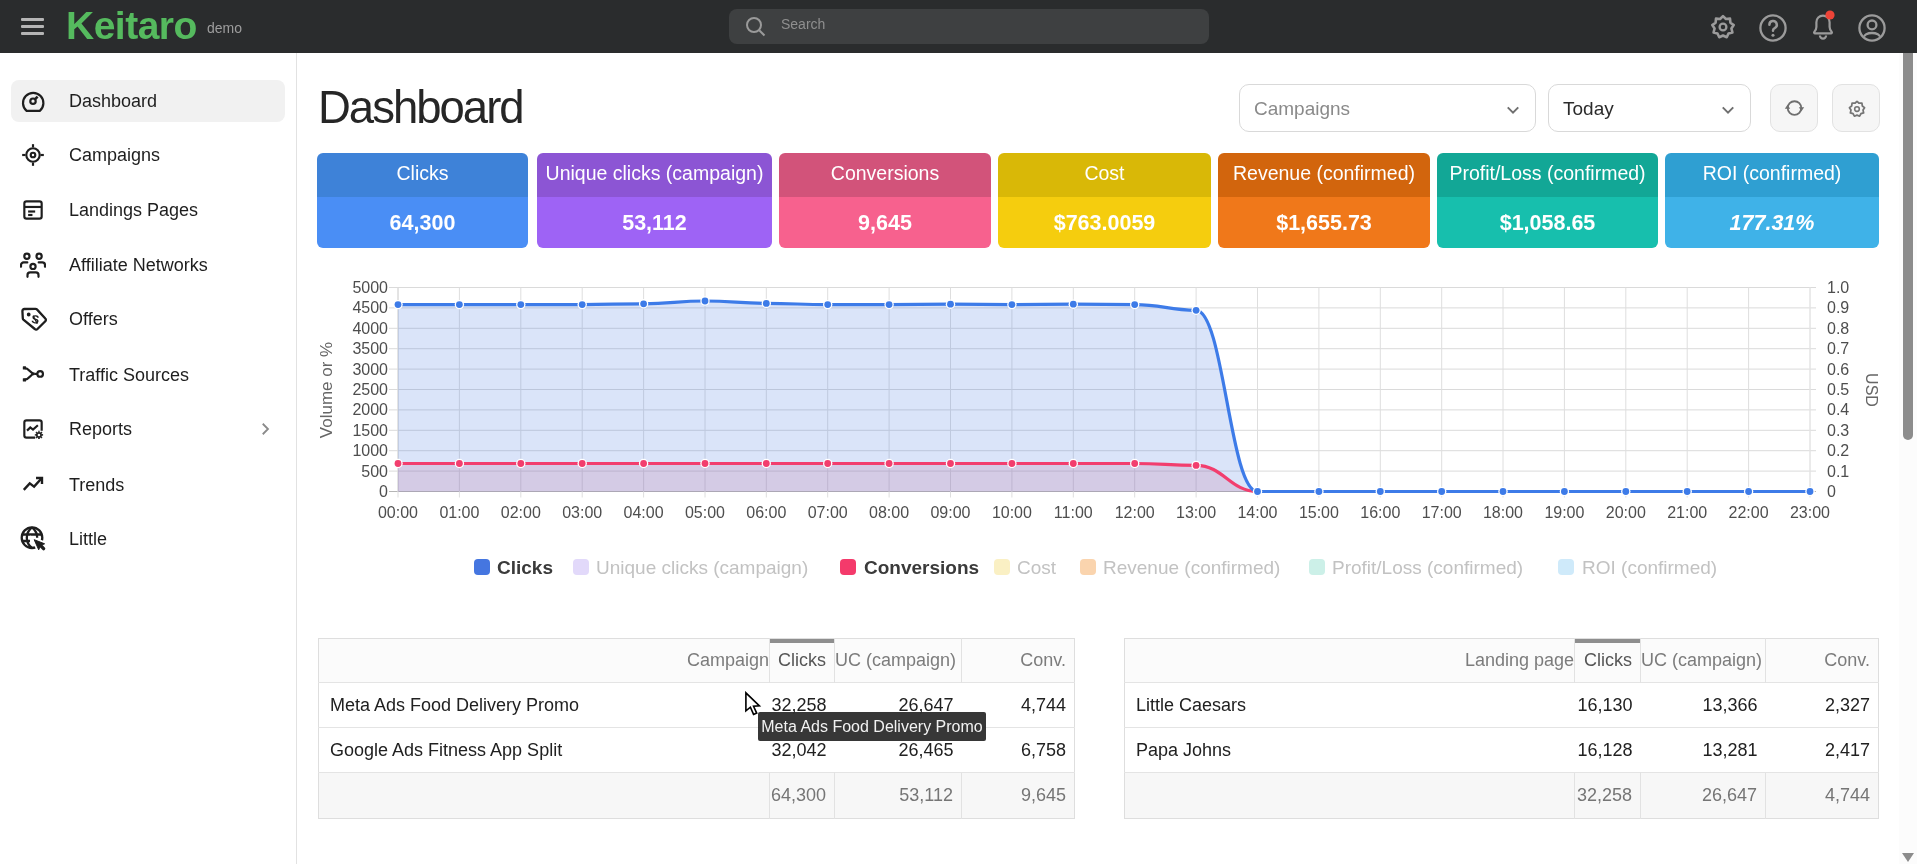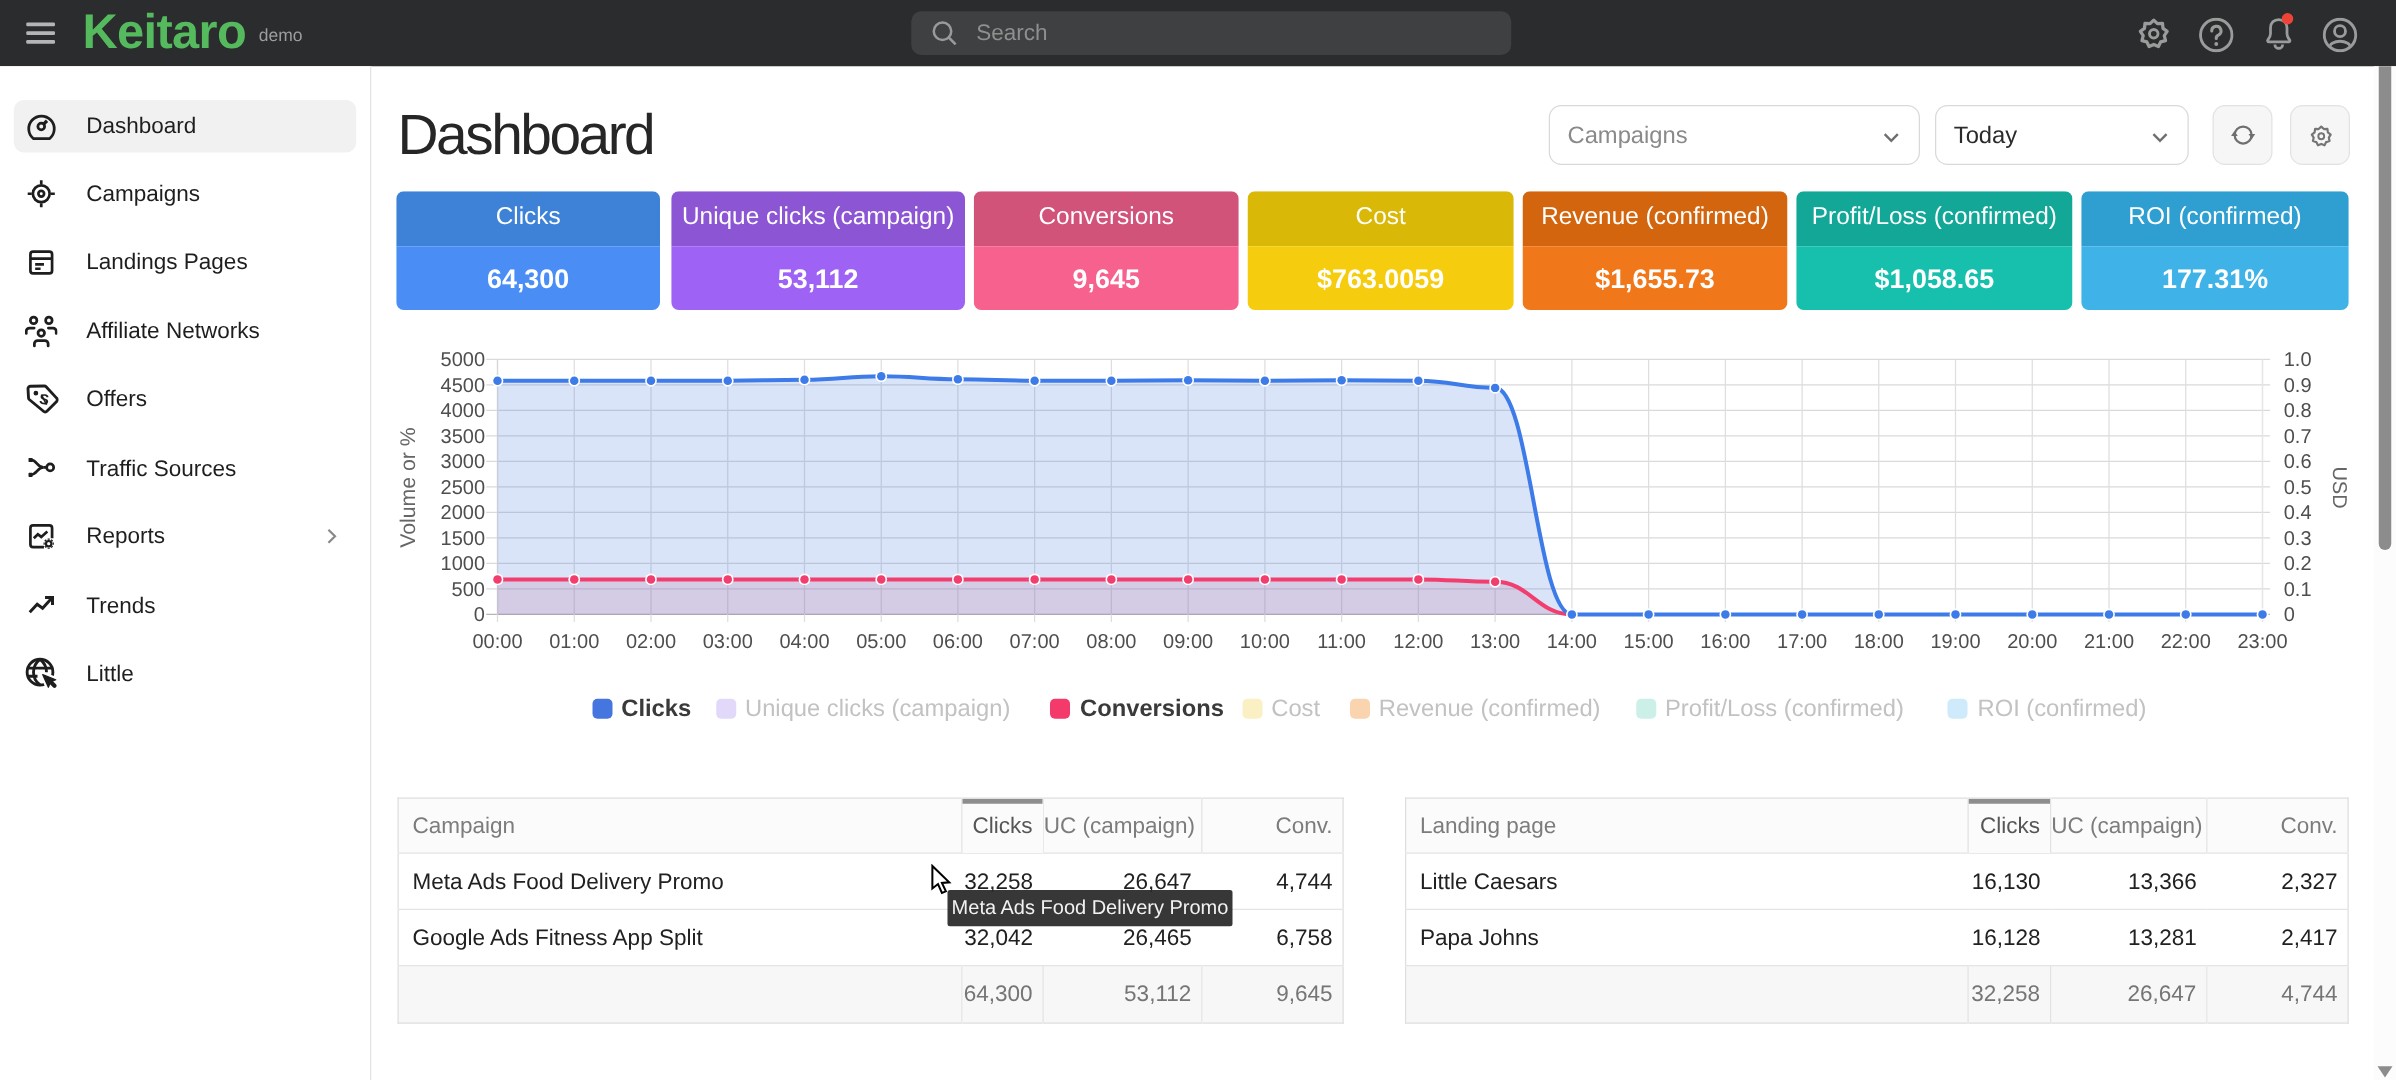--- a/index.html
+++ b/index.html
@@ -3,39 +3,39 @@
 <meta charset="utf-8">
 <style>
 * { margin:0; padding:0; box-sizing:border-box; }
 html,body { width:1917px; height:864px; overflow:hidden; font-family:"Liberation Sans", sans-serif; background:#fff; position:relative; }
 #topbar { position:absolute; left:0; top:0; width:1917px; height:53px; background:#2a2c2d; }
 #burger { position:absolute; left:21px; top:17.5px; width:23px; height:21px; }
 #burger div { height:3.2px; background:#b5b5b5; border-radius:1px; margin-bottom:4.2px; }
 #logo { position:absolute; left:66px; top:4px; font-size:39px; font-weight:bold; color:#55ba5e; letter-spacing:-0.5px; }
 #demo { position:absolute; left:207px; top:20px; font-size:14px; color:#9d9d9d; }
 #searchbox { position:absolute; left:729px; top:9px; width:480px; height:35px; background:#3e4041; border-radius:8px; }
-#searchbox .ph { position:absolute; left:52px; top:7px; font-size:18px; color:#8f8f8f; }
+#searchbox .ph { position:absolute; left:52px; top:7px; font-size:14px; color:#8f8f8f; }
 #sidebar { position:absolute; left:0; top:53px; width:297px; height:811px; background:#fff; border-right:1px solid #e2e2e2; }
 .mi { position:absolute; left:0; width:297px; height:55px; }
 .mi .txt { position:absolute; left:69px; top:50%; transform:translateY(-50%); font-size:18px; color:#1e1e1e; }
 .mi svg.icn { position:absolute; left:20px; top:50%; transform:translateY(-50%); }
 .mi-active { position:absolute; left:11px; top:27px; width:274px; height:42px; background:#f1f1f1; border-radius:8px; }
 #h1 { position:absolute; left:318px; top:82px; font-size:45.5px; color:#262626; letter-spacing:-2px; }
 .sel { position:absolute; top:84px; height:48px; background:#fff; border:1px solid #d9d9d9; border-radius:10px; }
 .btn { position:absolute; top:84px; width:48px; height:48px; background:#f6f6f6; border:1px solid #e2e2e2; border-radius:10px; }
 .card { position:absolute; top:153px; height:95px; border-radius:6px; overflow:hidden; color:#fff; }
 .card .hd { height:44px; line-height:41px; text-align:center; font-size:19.5px; }
 .card .vl { height:51px; line-height:52px; text-align:center; font-size:21.5px; font-weight:bold; }
 .lg-sq { position:absolute; top:559px; width:16px; height:16px; border-radius:4px; }
 .lg-tx { position:absolute; top:558px; font-size:19px; line-height:19px; }
 .lg-on { color:#3a3a3a; font-weight:bold; }
 .lg-off { color:#c2c2c2; }
 .tbl { position:absolute; top:638px; border:1px solid #dedede; border-collapse:collapse; table-layout:fixed; font-size:18px; }
 .tbl td, .tbl th { overflow:hidden; white-space:nowrap; font-weight:normal; }
-.tbl thead th { height:44px; color:#7c7c7c; text-align:left; padding-left:11px; background:#fbfbfb; font-size:18px; }
+.tbl thead th { height:44px; color:#7c7c7c; text-align:right; padding-left:11px; background:#fbfbfb; font-size:18px; }
 .tbl thead th.num { text-align:right; padding-right:8px; padding-left:0; border-left:1px solid #e2e2e2; }
 .tbl thead th.sorted { color:#565656; border-right:1px solid #e2e2e2; position:relative; }
 .tbl thead th.sorted .sortbar { position:absolute; top:0; left:-1px; right:-1px; height:4px; background:#8e8e8e; }
 .tbl tbody td { height:45px; border-top:1px solid #e4e4e4; color:#212121; padding-left:11px; }
 .tbl tbody td.num { text-align:right; padding-right:8px; padding-left:0; }
 .tbl tfoot td { height:46px; border-top:1px solid #e4e4e4; color:#757575; background:#f7f7f7; }
 .tbl tfoot td.num { text-align:right; padding-right:8px; border-left:1px solid #e2e2e2; }
 #tooltip { position:absolute; left:758px; top:712px; width:228px; height:29px; background:rgba(38,38,38,0.92); border-radius:2px; color:#f2f2f2; font-size:16px; text-align:center; line-height:29px; white-space:nowrap; }
 #sbtrack { position:absolute; left:1899px; top:53px; width:18px; height:811px; background:#fcfcfc; }
 #sbthumb { position:absolute; left:1903px; top:53px; width:10px; height:387px; background:#8c8c8c; border-radius:0 0 5px 5px; }
@@ -227,21 +227,21 @@
 <div class="card" style="left:1218px;width:212px;">
     <div class="hd" style="background:#d2650d;">Revenue (confirmed)</div>
     <div class="vl" style="background:#f0781a;">$1,655.73</div>
   </div>
 <div class="card" style="left:1437px;width:221px;">
     <div class="hd" style="background:#12a796;">Profit/Loss (confirmed)</div>
     <div class="vl" style="background:#17bfad;">$1,058.65</div>
   </div>
 <div class="card" style="left:1665px;width:214px;">
     <div class="hd" style="background:#2f9fd2;">ROI (confirmed)</div>
-    <div class="vl" style="background:#3fb2e8;">177.31%</div>
+    <div class="vl" style="background:#3fb2e8;font-style:italic;">177.31%</div>
   </div>
 <svg style="position:absolute;left:0;top:0" width="1917" height="864" viewBox="0 0 1917 864" font-family="Liberation Sans, sans-serif">
 <line x1="389" y1="491.5" x2="1816" y2="491.5" stroke="#b5b5b5" stroke-width="1"></line>
 <text x="388" y="497.0" font-size="16" fill="#4e4e4e" text-anchor="end">0</text>
 <text x="1827" y="497.0" font-size="16" fill="#4e4e4e">0</text>
 <line x1="389" y1="471.1" x2="1816" y2="471.1" stroke="#dadada" stroke-width="1"></line>
 <text x="388" y="476.6" font-size="16" fill="#4e4e4e" text-anchor="end">500</text>
 <text x="1827" y="476.6" font-size="16" fill="#4e4e4e">0.1</text>
 <line x1="389" y1="450.7" x2="1816" y2="450.7" stroke="#dadada" stroke-width="1"></line>
 <text x="388" y="456.2" font-size="16" fill="#4e4e4e" text-anchor="end">1000</text>

